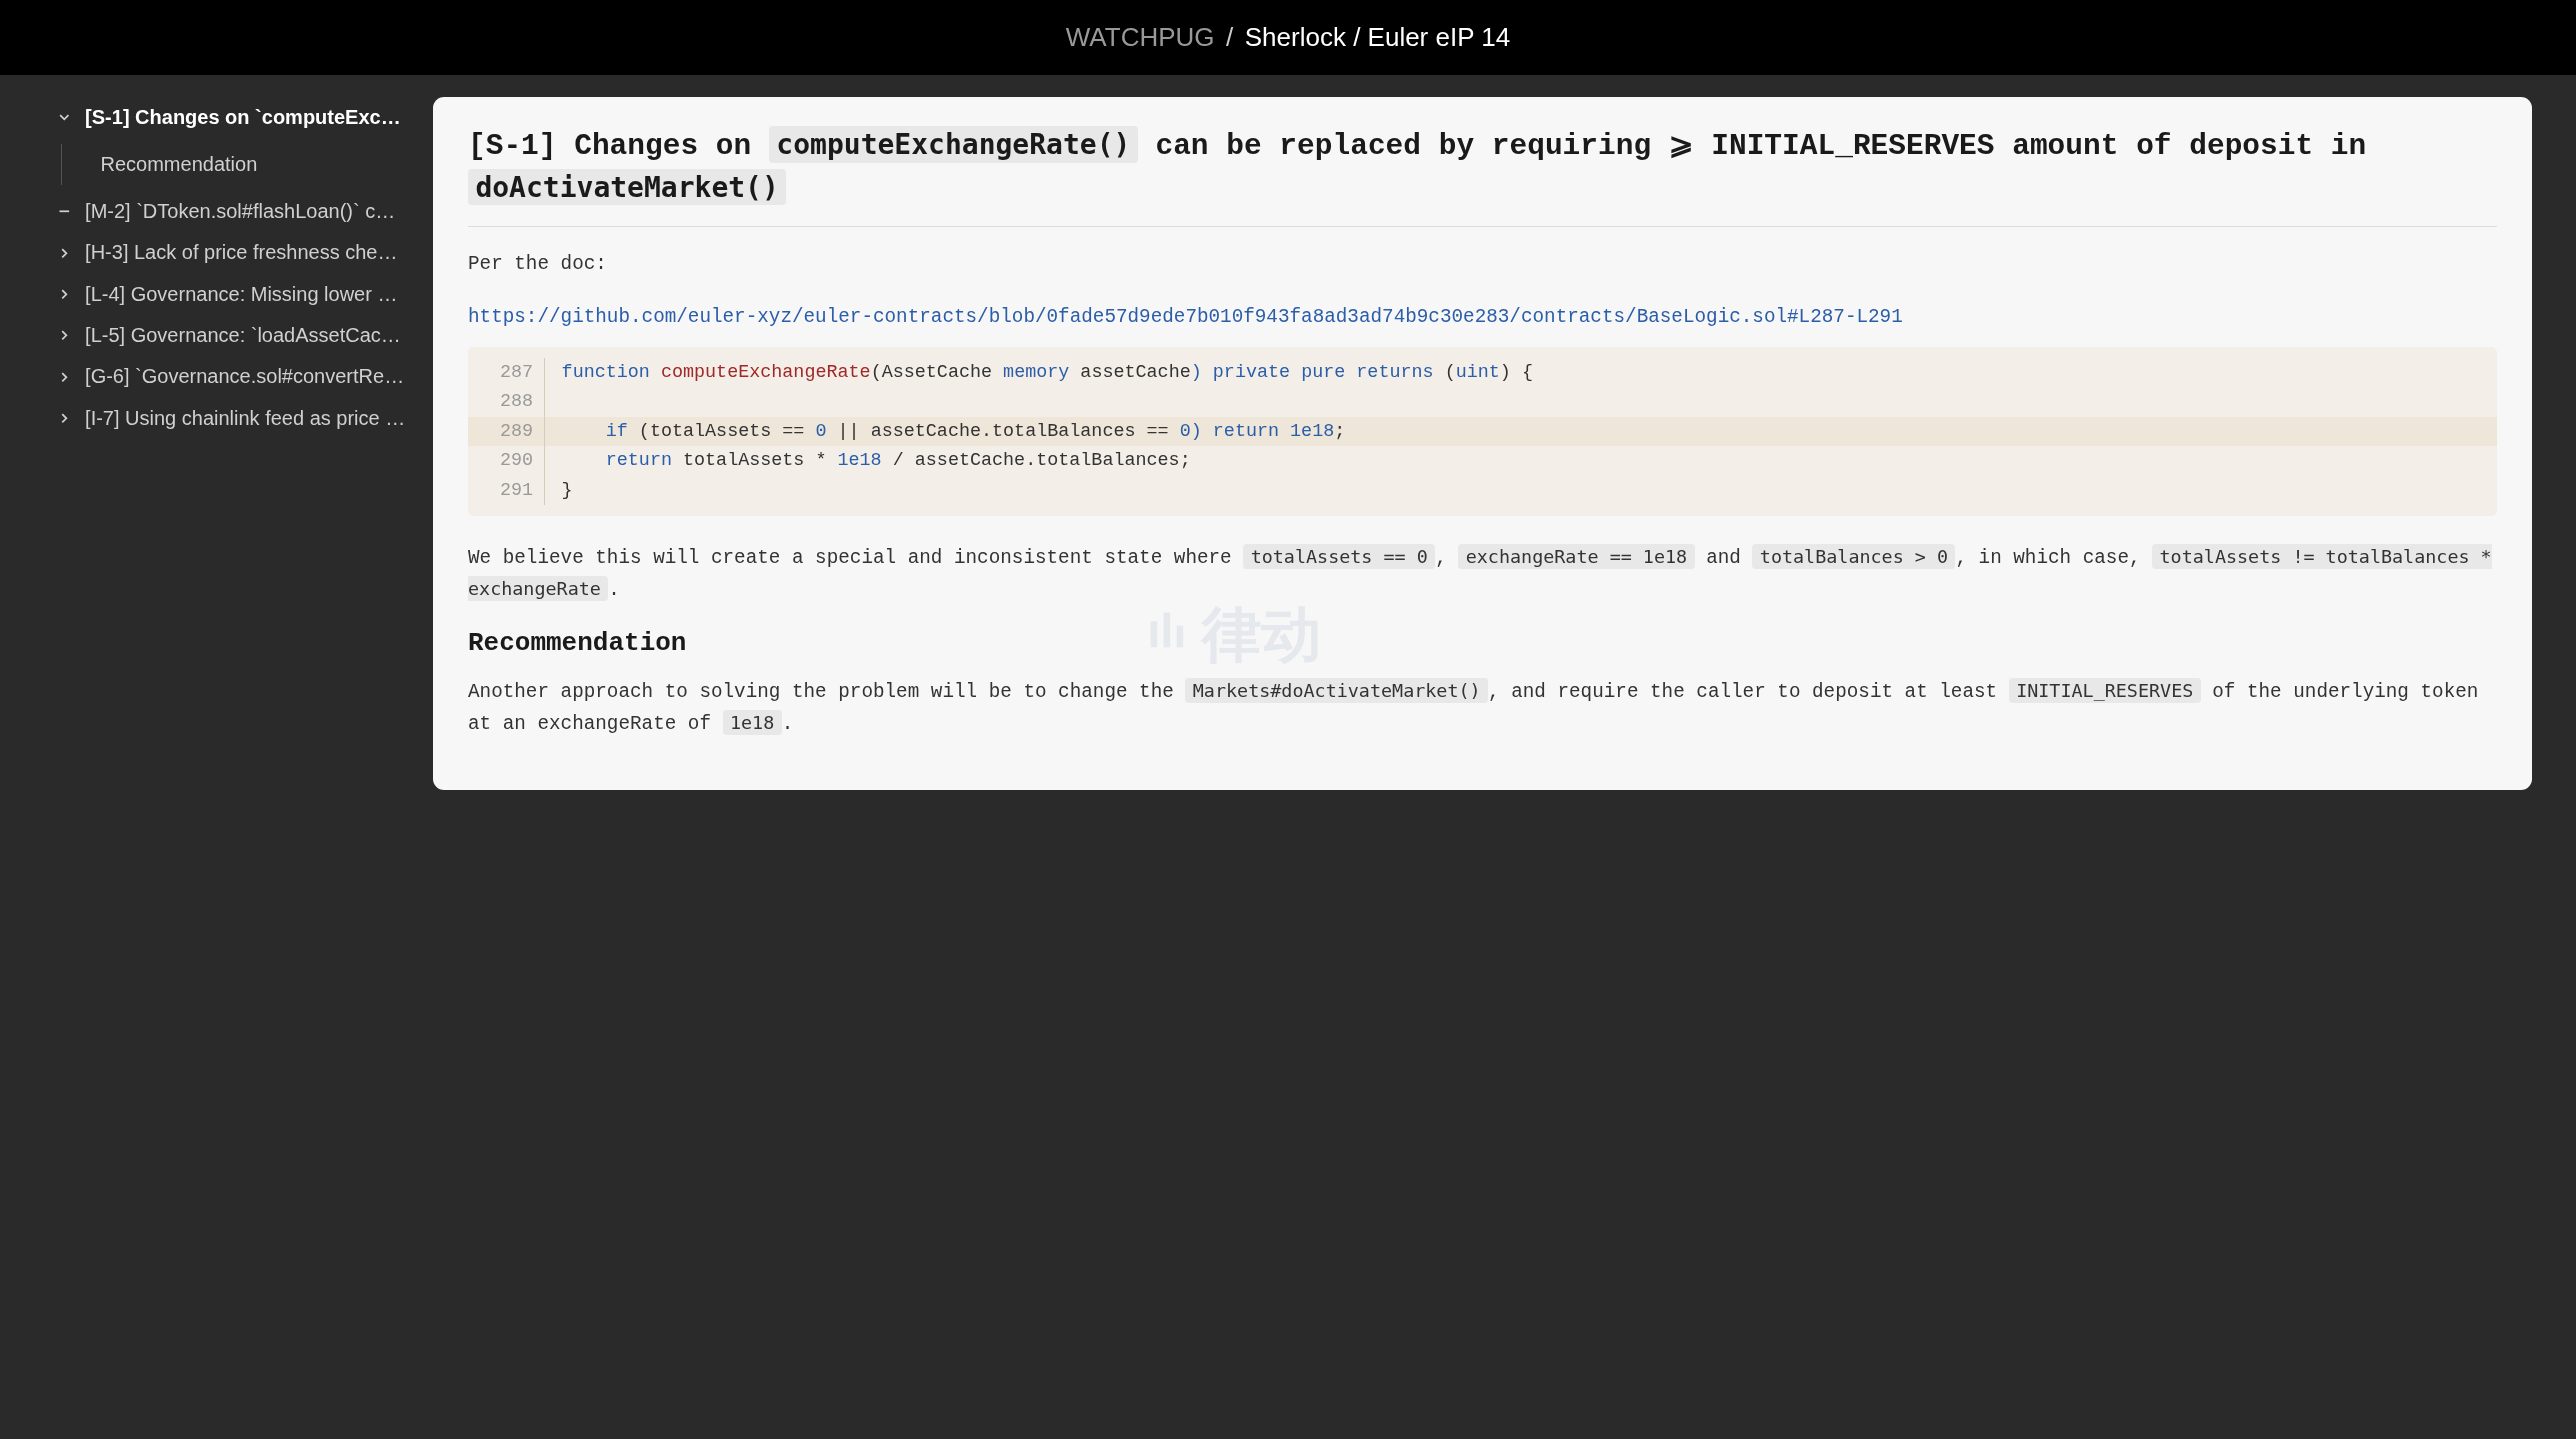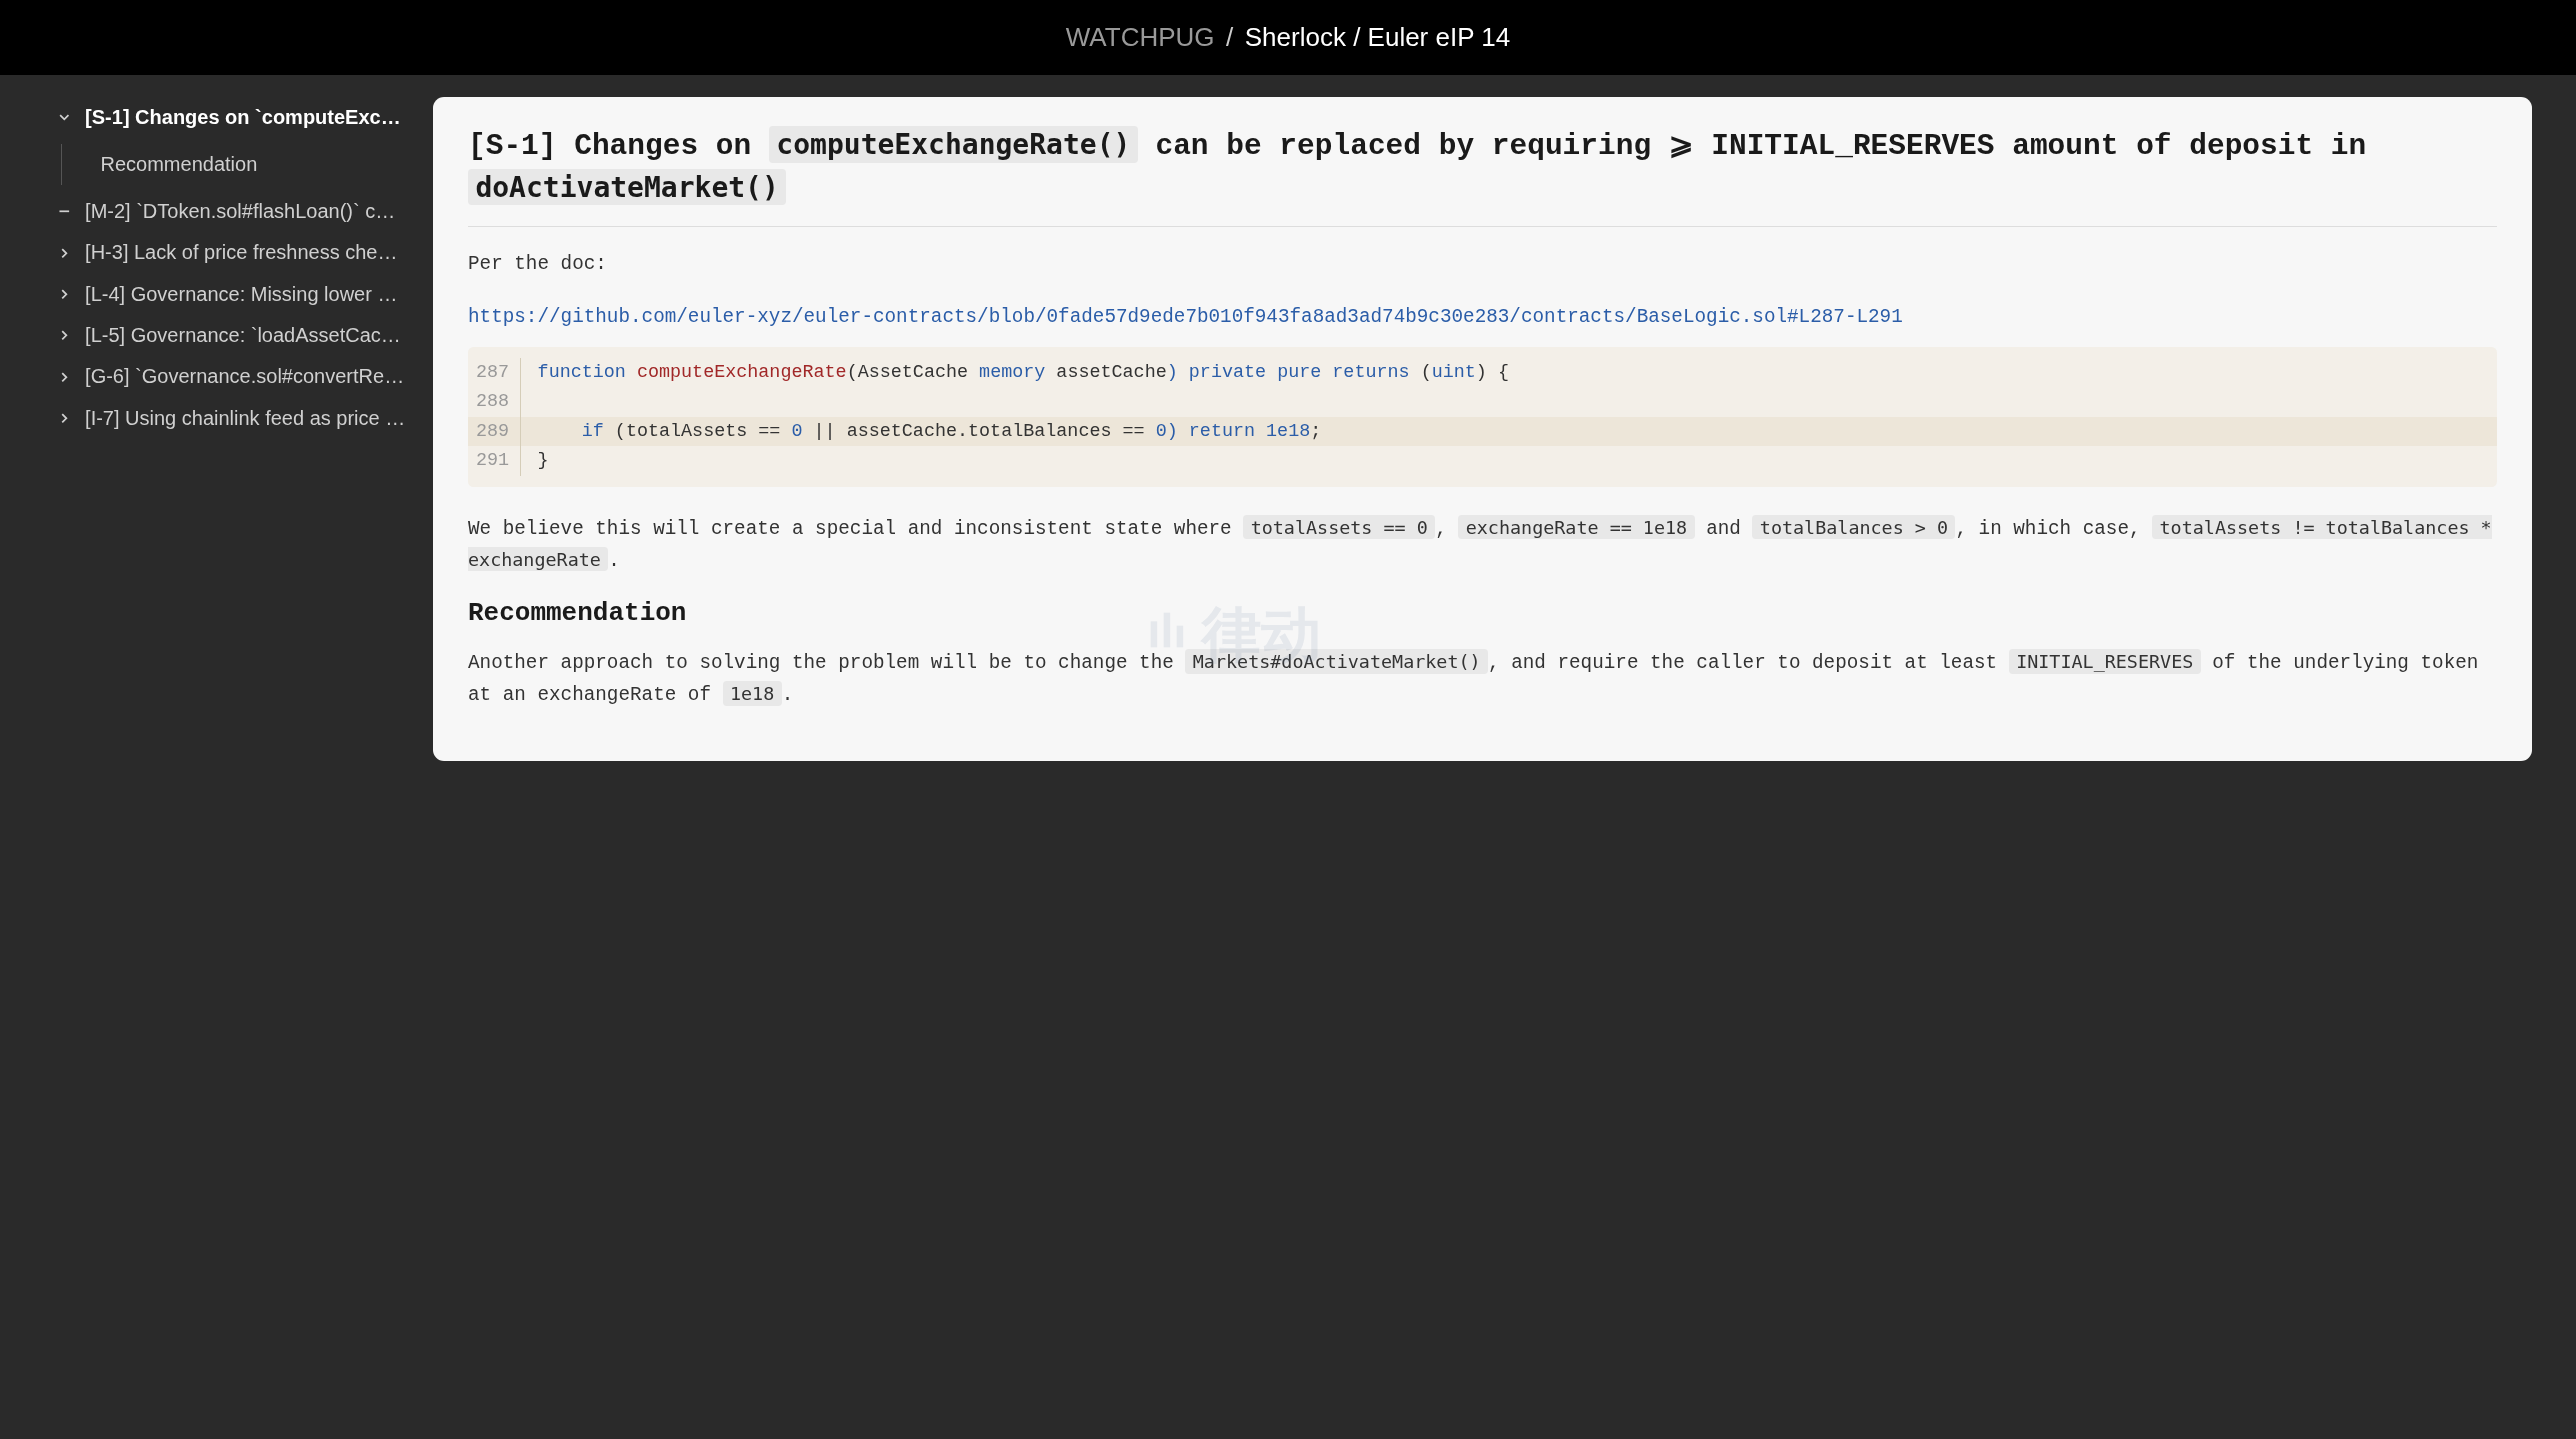--- a/index.html
+++ b/index.html
@@ -22,21 +22,21 @@
 .content-card { background: #f7f7f7; border-radius: 11px; padding: 28px 35px; font-family: 'SFMono-Regular', Consolas, 'Liberation Mono', Menlo, monospace; }
 .article-title { font-size: 29.5px; font-weight: 700; line-height: 1.4; color: #1a1a1a; padding-bottom: 16.6px; border-bottom: 0.9px solid #ddd; margin-bottom: 22px; }
 .article-title code { background: #e8e8e8; padding: 1.8px 7.4px; border-radius: 3.7px; font-weight: 600; font-size: 28px; }
 .para { font-size: 19.3px; line-height: 1.6; color: #333; margin-bottom: 22px; }
 .para code { background: #e8e8e8; padding: 1.8px 7.4px; border-radius: 3.7px; font-size: 18.4px; }
 .blockquote { border-left: 3.7px solid #c0c0c0; padding: 1.8px 0 1.8px 18.4px; margin-bottom: 26px; color: #a12828; font-size: 19.3px; line-height: 1.6; }
 .link { color: #2b5da8; font-size: 19.3px; line-height: 1.6; word-break: break-all; margin-bottom: 14px; display: block; }
 .code-block { background: #f3efe8; border-radius: 5.5px; padding: 11px 0; margin-bottom: 26px; overflow-x: auto; }
 .code-line { display: flex; font-size: 18.4px; line-height: 1.6; }
 .code-line.hl { background: #ede6d9; }
-.line-num { width: 53px; text-align: right; padding-right: 11px; color: #999; flex-shrink: 0; user-select: none; border-right: 0.9px solid #d5cdb8; }
+.line-num { width: 77px; text-align: right; padding-right: 11px; color: #999; flex-shrink: 0; user-select: none; border-right: 0.9px solid #d5cdb8; }
 .line-content { padding-left: 16.6px; white-space: pre; color: #333; }
 .kw { color: #2b5da8; }
 .fn { color: #a12828; }
 .ty { color: #333; }
 .num { color: #2b5da8; }
 .h2 { font-size: 26px; font-weight: 700; color: #1a1a1a; margin-bottom: 18.4px; margin-top: 7.4px; }
 .watermark { position: absolute; top: 498px; left: 709px; font-size: 60px; color: rgba(100,120,160,0.12); font-weight: 700; pointer-events: none; z-index: 1; }
 .watermark-icon { display: inline-block; vertical-align: middle; margin-right: 7.4px; }
 .content-card { position: relative; }
 </style>
@@ -135,20 +135,24 @@
             <span class="line-content"><span class="kw">function</span><span> </span><span class="fn">computeExchangeRate</span><span>(</span><span class="ty">AssetCache</span><span> </span><span class="kw">memory</span><span> assetCache</span><span class="kw">)</span><span> </span><span class="kw">private</span><span> </span><span class="kw">pure</span><span> </span><span class="kw">returns</span><span> (</span><span class="kw">uint</span><span>) {</span></span>
           </div>
           <div class="code-line">
             <span class="line-num">288</span>
           </div>
           <div class="code-line hl">
             <span class="line-num">289</span>
             <span class="line-content"><span>    </span><span class="kw">if</span><span> (totalAssets == </span><span class="num">0</span><span> || assetCache.totalBalances == </span><span class="num">0</span><span class="kw">)</span><span> </span><span class="kw">return</span><span> </span><span class="num">1e18</span><span>;</span></span>
           </div>
           <div class="code-line">
+            <span class="line-num">290</span>
+            <span class="line-content"><span>    </span><span class="kw">return</span><span> totalAssets * </span><span class="num">1e18</span><span> / assetCache.totalBalances;</span></span>
+          </div>
+          <div class="code-line">
             <span class="line-num">291</span>
             <span class="line-content"><span>}</span></span>
           </div>
         </div>
       <p class="para">
         <span>We believe this will create a special and inconsistent state where </span><code>totalAssets == 0</code><span>, </span><code>exchangeRate == 1e18</code><span> and </span><code>totalBalances &gt; 0</code><span>, in which case, </span><code>totalAssets != totalBalances * exchangeRate</code><span>.</span>
       </p>
       <h2 class="h2">Recommendation</h2>
       <p class="para">
         <span>Another approach to solving the problem will be to change the </span><code>Markets#doActivateMarket()</code><span>, and require the caller to deposit at least </span><code>INITIAL_RESERVES</code><span> of the underlying token at an exchangeRate of </span><code>1e18</code><span>.</span>

